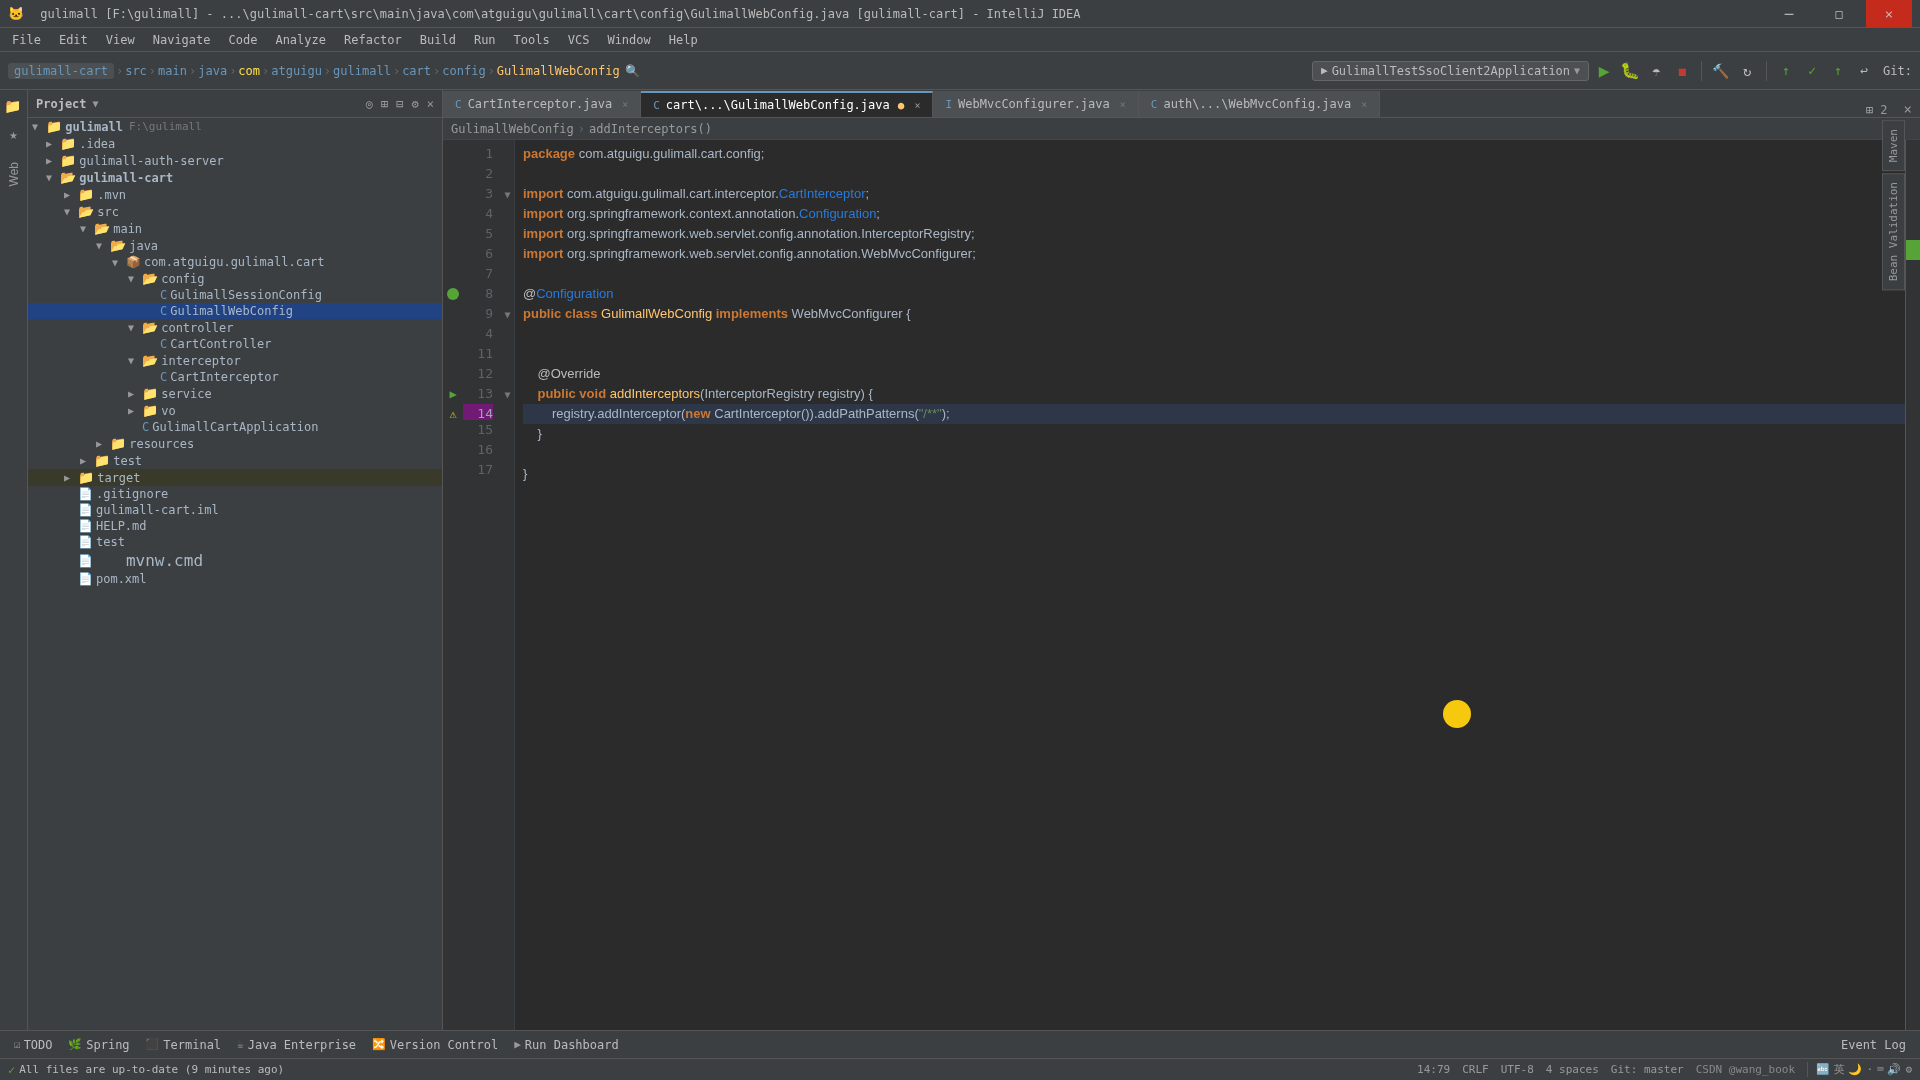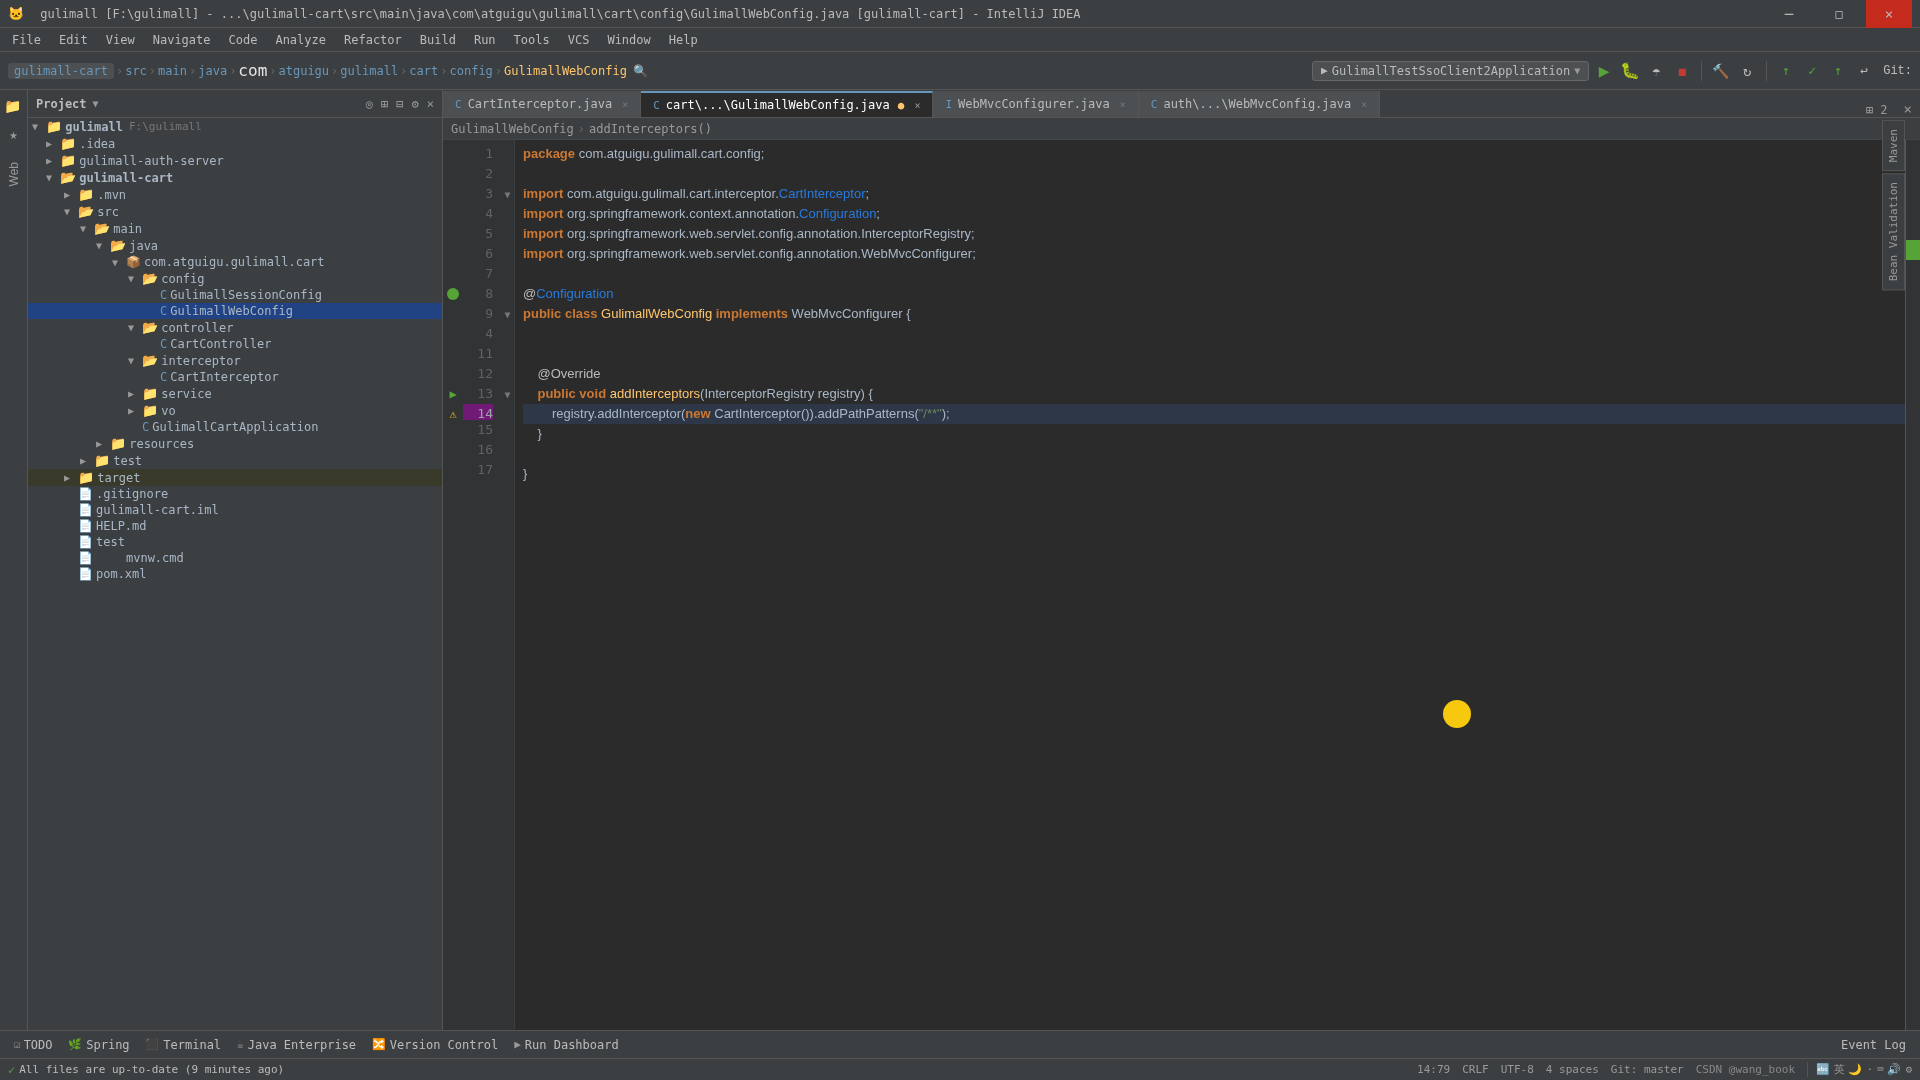--- a/index.html
+++ b/index.html
@@ -99,21 +99,21 @@
 
     <div class="breadcrumb">
       <span style="color:#6897bb;font-size:12px;cursor:pointer;background:#4c5052;padding:1px 6px;border-radius:3px;">gulimall-cart</span>
       <span class="breadcrumb-sep">›</span>
       <span style="color:#6897bb;font-size:12px;cursor:pointer;">src</span>
       <span class="breadcrumb-sep">›</span>
       <span style="color:#6897bb;font-size:12px;cursor:pointer;">main</span>
       <span class="breadcrumb-sep">›</span>
       <span style="color:#6897bb;font-size:12px;cursor:pointer;">java</span>
       <span class="breadcrumb-sep">›</span>
-      <span style="color:#e5e5e5;font-size:16px;cursor:pointer;">com</span>
+      <span style="color:#fde047;font-size:12px;cursor:pointer;">com</span>
       <span class="breadcrumb-sep">›</span>
       <span style="color:#6897bb;font-size:12px;cursor:pointer;">atguigu</span>
       <span class="breadcrumb-sep">›</span>
       <span style="color:#6897bb;font-size:12px;cursor:pointer;">gulimall</span>
       <span class="breadcrumb-sep">›</span>
       <span style="color:#6897bb;font-size:12px;cursor:pointer;">cart</span>
       <span class="breadcrumb-sep">›</span>
       <span style="color:#6897bb;font-size:12px;cursor:pointer;">config</span>
       <span class="breadcrumb-sep">›</span>
       <span style="color:#ffc66d;font-size:12px;cursor:pointer;">GulimallWebConfig</span>
@@ -133,21 +133,21 @@
       <div class="toolbar-icon" style="font-size:14px;">☂</div>
       <div class="toolbar-icon" style="color:#bf3b34;font-size:14px;">◼</div>
       <div style="width:1px;height:20px;background:#555;margin:0 4px;"></div>
       <div class="toolbar-icon" style="font-size:14px;">🔨</div>
       <div class="toolbar-icon" style="font-size:14px;">↻</div>
       <div style="width:1px;height:20px;background:#555;margin:0 4px;"></div>
       <div class="toolbar-icon" style="font-size:13px;color:#56a337;">↑</div>
       <div class="toolbar-icon" style="font-size:13px;color:#56a337;">✓</div>
       <div class="toolbar-icon" style="font-size:13px;color:#56a337;">↑</div>
       <div class="toolbar-icon" style="font-size:13px;">↩</div>
-      <div style="font-size:12px;color:#bbb;margin-left:4px;font-family:Liberation Mono, monospace;">Git:</div>
+      <div style="font-size:12px;color:#bbb;margin-left:4px;">Git:</div>
     </div>
   </div>
 
   <div style="display:flex;flex:1;overflow:hidden;">
 
     <div class="activity-bar" style="width:28px;flex-shrink:0;">
       <div style="font-size:14px;color:#6897bb;cursor:pointer;margin-bottom:4px;">📁</div>
       <div style="font-size:14px;color:#999;cursor:pointer;margin-bottom:4px;">★</div>
       <div style="font-size:12px;color:#999;cursor:pointer;writing-mode:vertical-lr;transform:rotate(180deg);margin-top:8px;font-family:sans-serif;">Web</div>
     </div>
@@ -318,21 +318,21 @@
 
         <div class="tree-item" style="padding-left:36px;">
           <span style="width:14px;"></span>
           <span style="font-size:12px;margin-right:3px;color:#999;">📄</span>
           <span style="font-size:12px;color:#a9b7c6;">test</span>
         </div>
 
         <div class="tree-item" style="padding-left:36px;">
           <span style="width:14px;"></span>
           <span style="font-size:12px;margin-right:3px;color:#999;">📄</span>
-          <span style="font-size:12px;color:#a9b7c6;padding-left:30px;">mvnw.cmd</span>
+          <span style="font-size:16px;color:#a9b7c6;padding-left:30px;">mvnw.cmd</span>
         </div>
 
         <div class="tree-item" style="padding-left:36px;">
           <span style="width:14px;"></span>
           <span style="font-size:12px;margin-right:3px;color:#e47575;">📄</span>
           <span style="font-size:12px;color:#a9b7c6;">pom.xml</span>
         </div>
       </div>
     </div>
 

